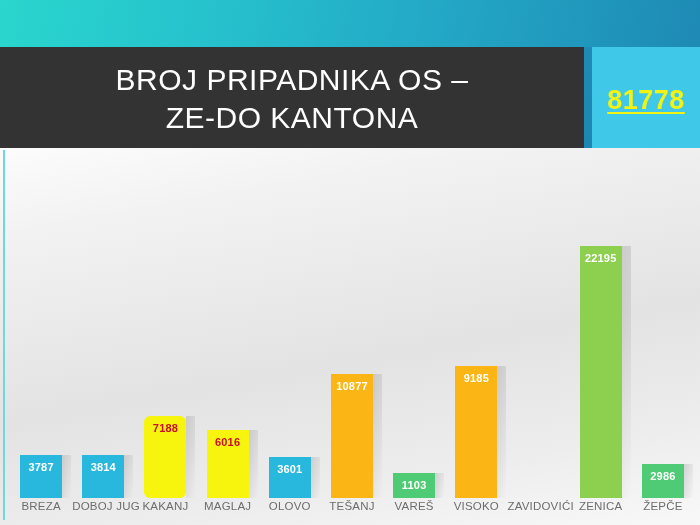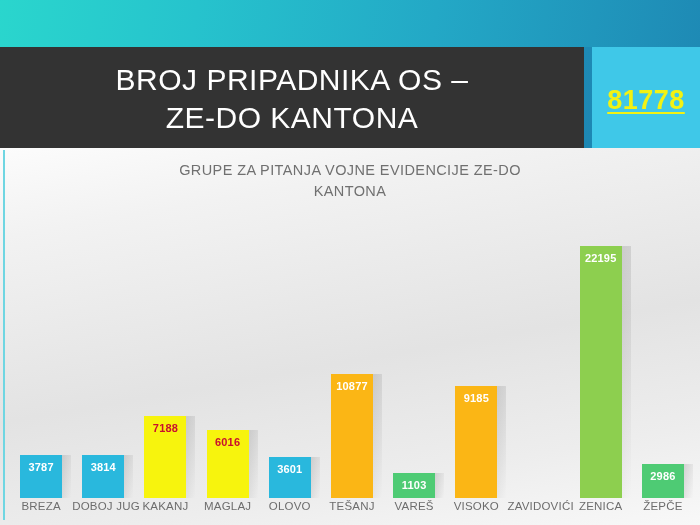--- a/index.html
+++ b/index.html
@@ -163,37 +163,35 @@
 ZE-DO KANTONA</div>
   </div>
 
   <div id="title-seam"></div>
 
   <div id="stat-block">
     <div class="stat-value">81778</div>
   </div>
 
   <div id="content">
-    <div id="subtitle">GRUPE ZA PITANJA VOJNE EVIDENCIJE ZE-DO
-KANTONA</div>
 
     <div id="chart">
       <div id="plot">
           <div class="bar-slot" style="left: 10.0909px; width: 42px;">
             <div class="bar" title="BREZA: 3787" style="height: 43px; background: rgb(41, 184, 221);">
               <div class="bar-value" style="color: rgb(255, 255, 255);">3787</div>
             </div>
           </div>
           <div class="bar-slot" style="left: 72.2727px; width: 42px;">
             <div class="bar" title="DOBOJ JUG: 3814" style="height: 43px; background: rgb(41, 184, 221);">
               <div class="bar-value" style="color: rgb(255, 255, 255);">3814</div>
             </div>
           </div>
           <div class="bar-slot" style="left: 134.455px; width: 42px;">
-            <div class="bar" title="KAKANJ: 7188" style="height: 82px; background: rgb(247, 244, 13);">
+            <div class="bar" title="KAKANJ: 7188" style="height: 82px; background: rgb(247, 244, 13); border-radius: 6px;">
               <div class="bar-value" style="color: rgb(200, 16, 46);">7188</div>
             </div>
           </div>
           <div class="bar-slot" style="left: 196.636px; width: 42px;">
             <div class="bar" title="MAGLAJ: 6016" style="height: 68px; background: rgb(247, 244, 13);">
               <div class="bar-value" style="color: rgb(200, 16, 46);">6016</div>
             </div>
           </div>
           <div class="bar-slot" style="left: 258.818px; width: 42px;">
             <div class="bar" title="OLOVO: 3601" style="height: 41px; background: rgb(41, 184, 221);">
@@ -204,21 +202,21 @@
             <div class="bar" title="TEŠANJ: 10877" style="height: 124px; background: rgb(251, 182, 21); margin-top: 10px;">
               <div class="bar-value" style="color: rgb(255, 255, 255);">10877</div>
             </div>
           </div>
           <div class="bar-slot" style="left: 383.182px; width: 42px;">
             <div class="bar" title="VAREŠ: 2229" style="height: 25px; background: rgb(78, 203, 116);">
               <div class="bar-value" style="color: rgb(255, 255, 255);">1103</div>
             </div>
           </div>
           <div class="bar-slot" style="left: 445.364px; width: 42px;">
-            <div class="bar" title="VISOKO: 9185" style="height: 112px; background: rgb(251, 182, 21);">
+            <div class="bar" title="VISOKO: 9185" style="height: 132px; background: rgb(251, 182, 21);">
               <div class="bar-value" style="color: rgb(255, 255, 255);">9185</div>
             </div>
           </div>
           <div class="bar-slot" style="left: 569.727px; width: 42px;">
             <div class="bar" title="ZENICA: 22195" style="height: 252px; background: rgb(141, 207, 79);">
               <div class="bar-value" style="color: rgb(255, 255, 255);">22195</div>
             </div>
           </div>
           <div class="bar-slot" style="left: 631.909px; width: 42px;">
             <div class="bar" title="ŽEPČE: 2986" style="height: 34px; background: rgb(78, 203, 116);">

